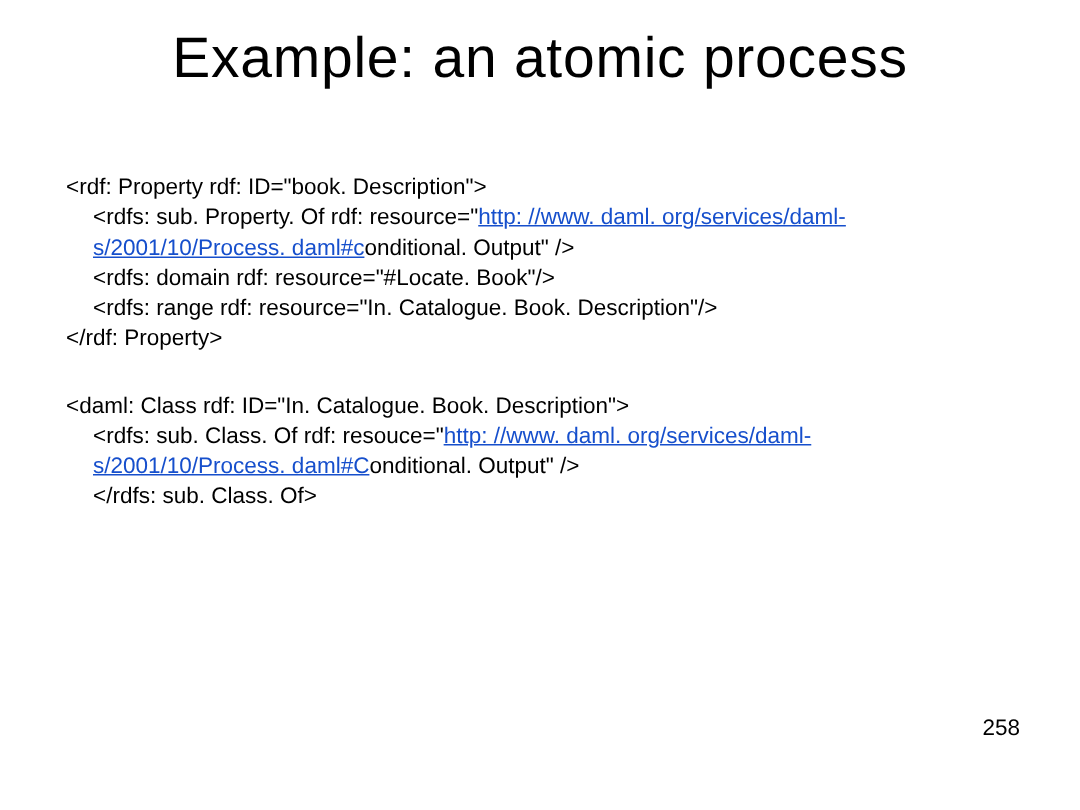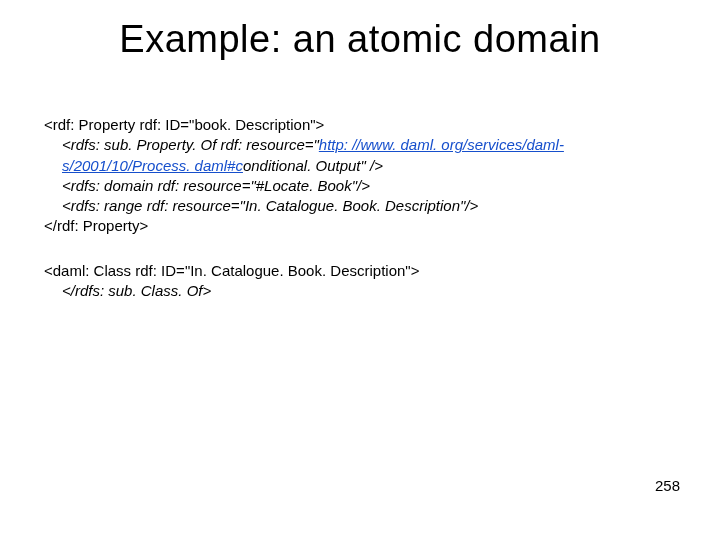--- a/index.html
+++ b/index.html
@@ -31,50 +31,53 @@
   .body {
     position: absolute;
     top: 115px;
     left: 44px;
     right: 60px;
     font-size: 15px;
     line-height: 1.35;
   }
   .block { margin-bottom: 24px; }
   .line { white-space: normal; word-break: break-word; }
-  .indent2 { padding-left: 18px; font-style: italic; }
+  .indent2 { padding-left: 18px; }
   a.link { color: #164fcc; text-decoration: underline; cursor: pointer; }
   .pagenum {
     position: absolute;
     right: 40px;
     bottom: 46px;
     font-size: 15px;
   }
 </style>
 </head>
 <body>
 
 <div class="slide">
 
-  <div class="title">Example: an atomic domain</div>
+  <div class="title">Example: an atomic process</div>
 
   <div class="body">
 
     <div class="block">
       <div class="line">&lt;rdf: Property rdf: ID="book. Description"&gt;</div>
       <div class="line indent2">
         <span>&lt;rdfs: sub. Property. Of rdf: resource="</span><a class="link">http: //www. daml. org/services/daml-s/2001/10/Process. daml#c</a><span>onditional. Output" /&gt;</span>
       </div>
       <div class="line indent2">&lt;rdfs: domain rdf: resource="#Locate. Book"/&gt;</div>
       <div class="line indent2">&lt;rdfs: range rdf: resource="In. Catalogue. Book. Description"/&gt;</div>
       <div class="line">&lt;/rdf: Property&gt;</div>
     </div>
 
     <div class="block">
       <div class="line">&lt;daml: Class rdf: ID="In. Catalogue. Book. Description"&gt;</div>
+      <div class="line indent2">
+        <span>&lt;rdfs: sub. Class. Of rdf: resouce="</span><a class="link">http: //www. daml. org/services/daml-s/2001/10/Process. daml#C</a><span>onditional. Output" /&gt;</span>
+      </div>
       <div class="line indent2">&lt;/rdfs: sub. Class. Of&gt;</div>
     </div>
 
   </div>
 
   <div class="pagenum">258</div>
 
 </div>
 
 </body></html>

